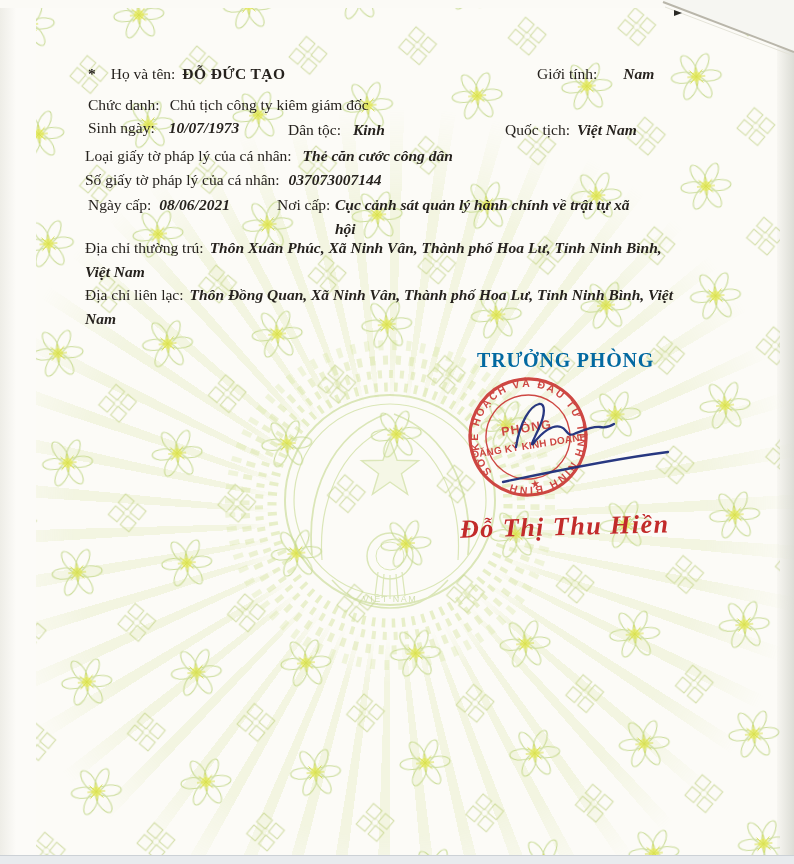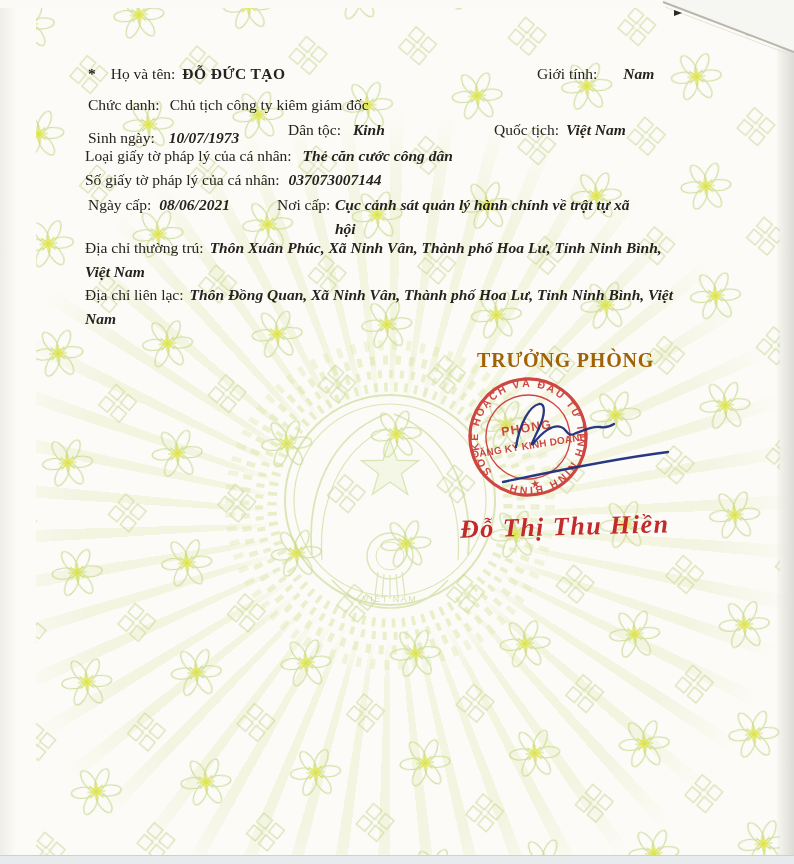--- a/index.html
+++ b/index.html
@@ -19,21 +19,21 @@
   }
   .row{position:absolute; z-index:2; font-size:15.5px; line-height:23.5px; white-space:nowrap;}
   .wrap{white-space:normal;}
   .lbl{font-weight:normal;}
   .v{font-style:italic; font-weight:bold;}
   .v-upright{font-weight:normal; font-style:normal;}
   .name-v{font-weight:bold; letter-spacing:0.4px;margin-top:28px;}
   .marker{display:inline-block; margin-right:15px; font-weight:bold;}
   .tp{
     position:absolute; left:477px; top:349px; z-index:2;
-    font-size:20px; font-weight:bold; letter-spacing:0.8px; color:#a16207;
+    font-size:20px; font-weight:bold; letter-spacing:0.8px; color:#0369a1;
   }
   .signer{
     position:absolute; left:460px; top:512px; z-index:4;
     font-size:26px; font-weight:bold; font-style:italic;
     color:#c22b2b; letter-spacing:1.5px; transform:rotate(-1.5deg);
   }
   .stampsig{position:absolute; left:440px; top:360px; z-index:3;}
   .fold{position:absolute; left:655px; top:0; z-index:6;}
   .edge-left{position:absolute; left:0; top:0; width:36px; height:864px; z-index:5;
     background:linear-gradient(to right,#eeede7,#fcfbf8 45%);}
@@ -118,27 +118,27 @@
     <span class="marker">*</span><span class="lbl">Họ và tên:</span><span class="name-v" style="margin-left:7px;">ĐỖ ĐỨC TẠO</span>
   </div>
   <div class="row" style="left:537px; top:62px;">
     <span class="lbl">Giới tính:</span><span class="v" style="margin-left:26px;">Nam</span>
   </div>
 
   <div class="row" style="left:88px; top:93px;">
     <span class="lbl">Chức danh:</span><span class="v-upright" style="margin-left:10px;">Chủ tịch công ty kiêm giám đốc</span>
   </div>
 
-  <div class="row" style="left:88px; top:126px;text-align:right;">
+  <div class="row" style="left:88px; top:116px;text-align:right;">
     <span class="lbl">Sinh ngày:</span><span class="v" style="margin-left:14px;">10/07/1973</span>
   </div>
   <div class="row" style="left:288px; top:118px;">
     <span class="lbl">Dân tộc:</span><span class="v" style="margin-left:12px;">Kinh</span>
   </div>
-  <div class="row" style="left:494px; top:118px;">
+  <div class="row" style="left:505px; top:118px;">
     <span class="lbl">Quốc tịch:</span><span class="v" style="margin-left:7px;">Việt Nam</span>
   </div>
 
   <div class="row" style="left:85px; top:144px;">
     <span class="lbl">Loại giấy tờ pháp lý của cá nhân:</span><span class="v" style="margin-left:11px;">Thẻ căn cước công dân</span>
   </div>
 
   <div class="row" style="left:85px; top:168px;">
     <span class="lbl">Số giấy tờ pháp lý của cá nhân:</span><span class="v" style="margin-left:9px;">037073007144</span>
   </div>

